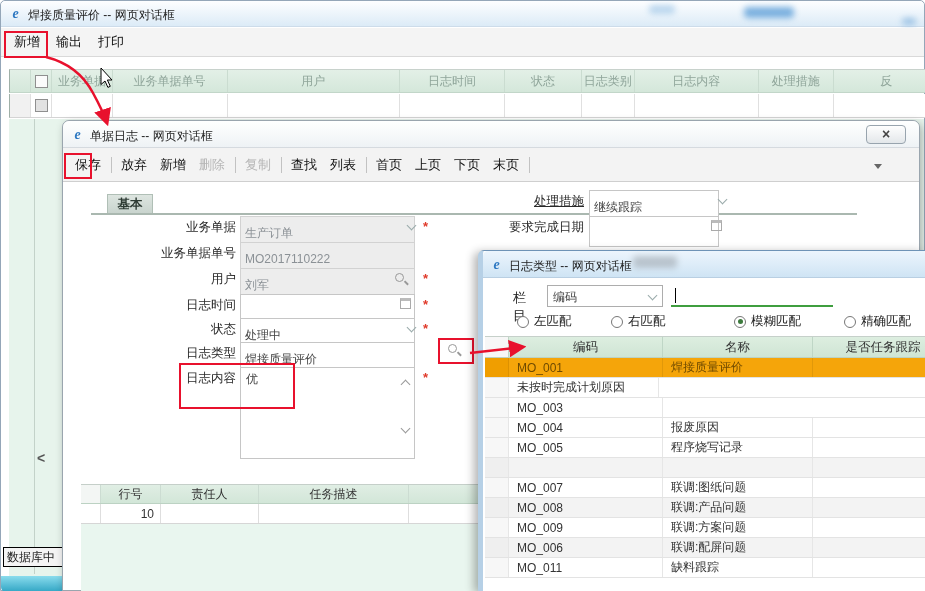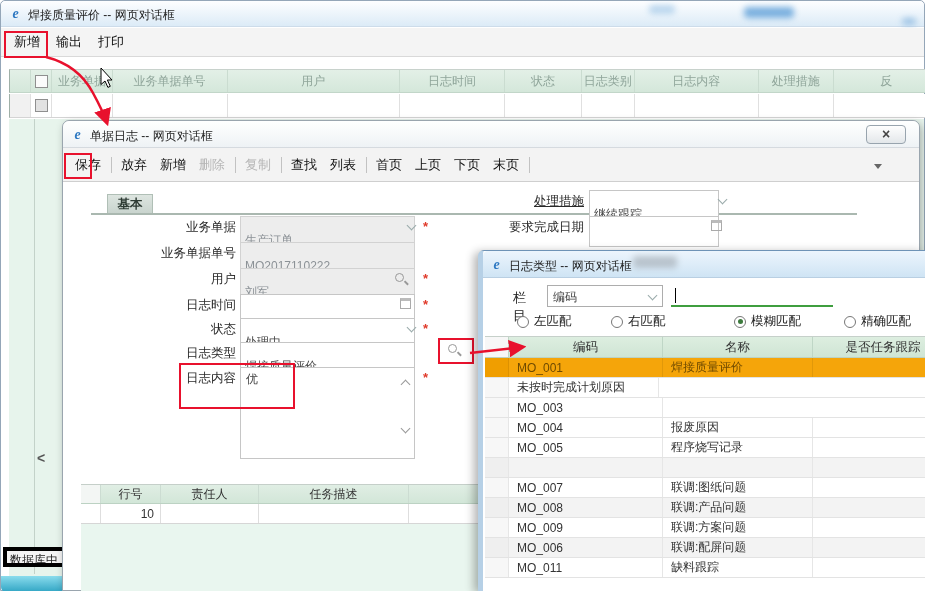--- a/index.html
+++ b/index.html
@@ -40,21 +40,21 @@
   .bg-cells>div:nth-child(8){width:55px;}
   .bg-cells>div:nth-child(9){width:130px;}
   .bg-cells>div:nth-child(10){width:78px;}
   .bg-cells>div:nth-child(11){width:110px;border-right:none;}
   .bg-grid-row>div:nth-child(1){background:#f1f1f1;}
   .cb{width:13px;height:13px;border:1px solid #8f8f8f;background:#fbfbfb;}
   .cb.filled{background:#e2e2e2;}
   .bg-green{position:absolute;top:118px;left:8px;right:0;bottom:0;background:#e7f4ec;}
   .split-line{position:absolute;left:33px;top:118px;width:1px;height:455px;background:#c3d2c9;}
   .collapse{position:absolute;left:36px;top:449px;font-size:14px;font-weight:bold;color:#555;cursor:pointer;}
-  .statusbox{position:absolute;left:2px;top:546px;width:66px;height:20px;background:#f4f4f4;border:4px solid #000000;
+  .statusbox{position:absolute;left:2px;top:546px;width:66px;height:20px;background:#f4f4f4;border:1px solid #000000;
              font-size:12px;color:#222;line-height:18px;padding-left:3px;white-space:nowrap;overflow:hidden;}
   .teal{position:absolute;left:0;top:575px;width:78px;height:16px;background:linear-gradient(#8adced,#31a5c4);
         border-radius:0 0 0 5px;}
 
   
   .ann{position:absolute;border:2px solid #e8112d;z-index:5;pointer-events:none;}
 
   
   .docdlg{position:absolute;left:62px;top:120px;width:858px;height:471px;background:#fff;z-index:10;
           border:1px solid #9aa5ae;border-radius:7px 7px 0 0;box-shadow:2px 3px 8px rgba(0,0,0,.28);}
@@ -73,21 +73,21 @@
              border-right:4px solid transparent;border-top:5px solid #666;}
   .docbody{position:absolute;top:62px;left:0;right:0;bottom:0;background:#fff;}
   .tab{position:absolute;left:44px;top:11px;width:46px;height:19px;background:linear-gradient(#dde5e0,#c9d4ce);
        border:1px solid #b0bfb6;border-bottom:none;text-align:center;font-size:12.5px;line-height:19px;
        font-weight:bold;color:#2d3a33;}
   .tabline{position:absolute;left:28px;top:30px;width:766px;height:2px;background:#aab8b0;}
 
   .frow{position:absolute;left:0;width:450px;height:22px;}
   .flabel{display:inline-block;width:173px;text-align:right;font-size:12.5px;color:#2a2a2a;padding-top:3px;}
   .inp{position:absolute;left:177px;top:0;width:175px;height:31px;border:1px solid #c6c6c6;background:#fff;
-       font-size:12px;color:#444;line-height:18px;padding:14px 18px 0 4px;overflow:hidden;white-space:nowrap;}
+       font-size:12px;color:#444;line-height:18px;padding:7px 18px 0 4px;overflow:hidden;white-space:nowrap;}
   .inp.dis{background:#ededed;color:#8b9196;border-color:#d2d2d2;}
   .req{position:absolute;left:360px;top:3px;color:#e03a2a;font-size:13px;font-weight:bold;}
   .chev{position:absolute;right:5px;top:6px;width:7px;height:7px;border-right:1px solid #9aa;border-bottom:1px solid #9aa;
         transform:rotate(45deg);}
   .mag{position:absolute;width:9px;height:9px;border:1.5px solid #999;border-radius:50%;}
   .mag::after{content:"";position:absolute;left:8px;top:8px;width:5px;height:1.5px;background:#999;transform:rotate(45deg);}
   .cal{position:absolute;right:5px;top:4px;width:11px;height:11px;border:1px solid #aaa;border-top:3px solid #bbb;}
   .ta{position:absolute;left:177px;top:0;width:175px;height:92px;border:1px solid #c6c6c6;background:#fff;
       font-size:12px;color:#444;padding:3px 5px;}
   .ta .chev{right:6px;border-color:#999;}

